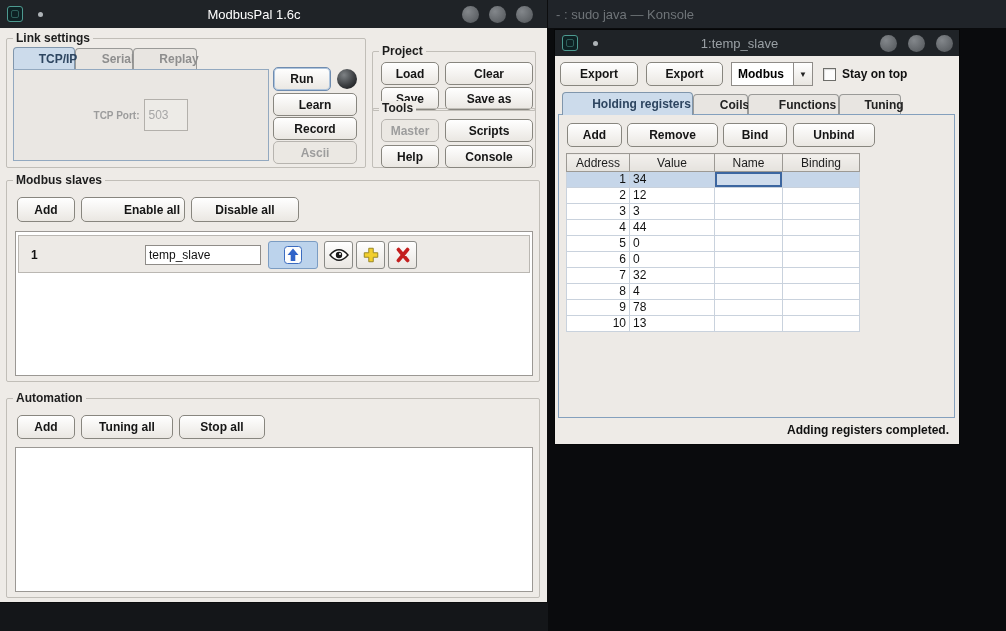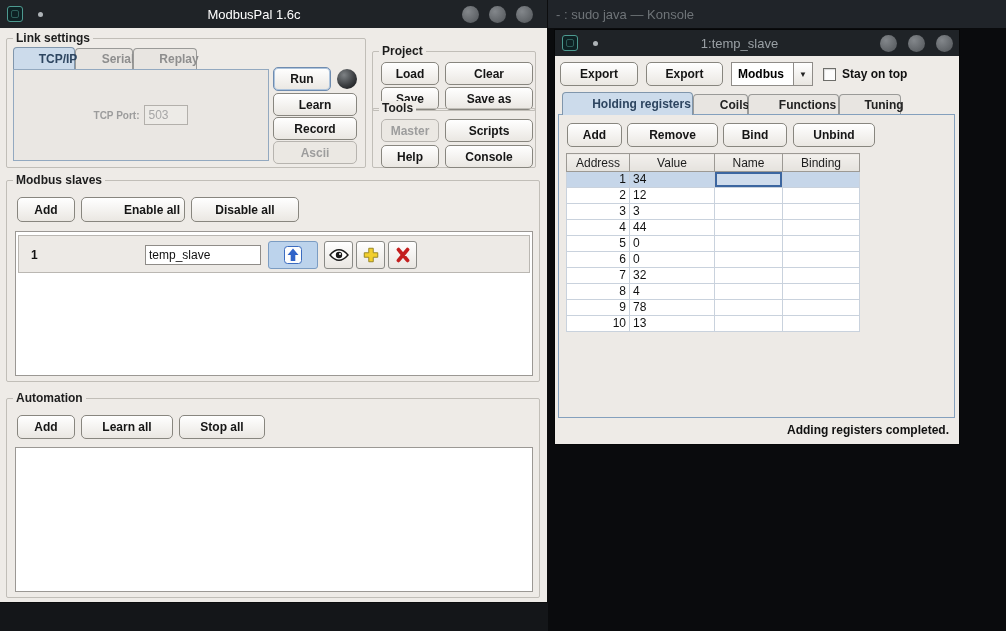--- a/index.html
+++ b/index.html
@@ -48,21 +48,21 @@
   .main-body { position:absolute; left:0; top:28px; right:0; bottom:0; background:#eeebe7; }
 
   .g-link { left:6px; top:10px; width:360px; height:130px; }
   .tab-tcpip  { left:6px;   top:8px; width:62px; height:22px; }
   .tab-serial { left:68px;  top:9px; width:58px; height:21px; }
   .tab-replay { left:126px; top:9px; width:64px; height:21px; }
   .link-panel { position:absolute; left:6px; top:30px; width:256px; height:92px;
                 border:1px solid #93a9c0; background:#eae7e3;
                 display:flex; align-items:center; justify-content:center; gap:5px; }
   .tcp-label { font-size:10px; font-weight:bold; color:#9c9c9c; }
-  .tcp-input { width:44px; height:20px; border:1px solid #b3b0ab; background:#edebe7;
+  .tcp-input { width:44px; height:32px; border:1px solid #b3b0ab; background:#edebe7;
                color:#a6a6a6; font-size:12px; padding:0 3px; font-family:inherit; }
   .b-run    { left:266px; top:28px; width:58px; height:24px;
               border-color:#6f8cb0; box-shadow:inset 0 0 0 1px #aec4dc; }
   .led { position:absolute; left:330px; top:30px; width:20px; height:20px; border-radius:50%;
          background:radial-gradient(circle at 35% 30%, #7e8285, #3b3e41 55%, #131416 95%); }
   .b-learn  { left:266px; top:54px;  width:84px; height:23px; }
   .b-record { left:266px; top:78px;  width:84px; height:23px; }
   .b-ascii  { left:266px; top:102px; width:84px; height:23px; }
 
   .g-project { left:372px; top:23px; width:164px; height:60px; }
@@ -238,21 +238,21 @@
               <path d="M5 4 L15 16 M15 4 L5 16" stroke="#c41f1f" stroke-width="4.2" stroke-linecap="round"></path>
             </svg>
           </div>
         </div>
       </div>
     </div>
 
     <div class="group g-auto">
       <span class="gtitle">Automation</span>
       <div class="btn b-aadd">Add</div>
-      <div class="btn b-startall">Learn all</div>
+      <div class="btn b-startall">Tuning all</div>
       <div class="btn b-stopall">Stop all</div>
       <div class="auto-list"></div>
     </div>
 
   </div>
 </div>
 
 <div class="slave-window">
   <div class="titlebar">
     <span class="app-icon"></span>

